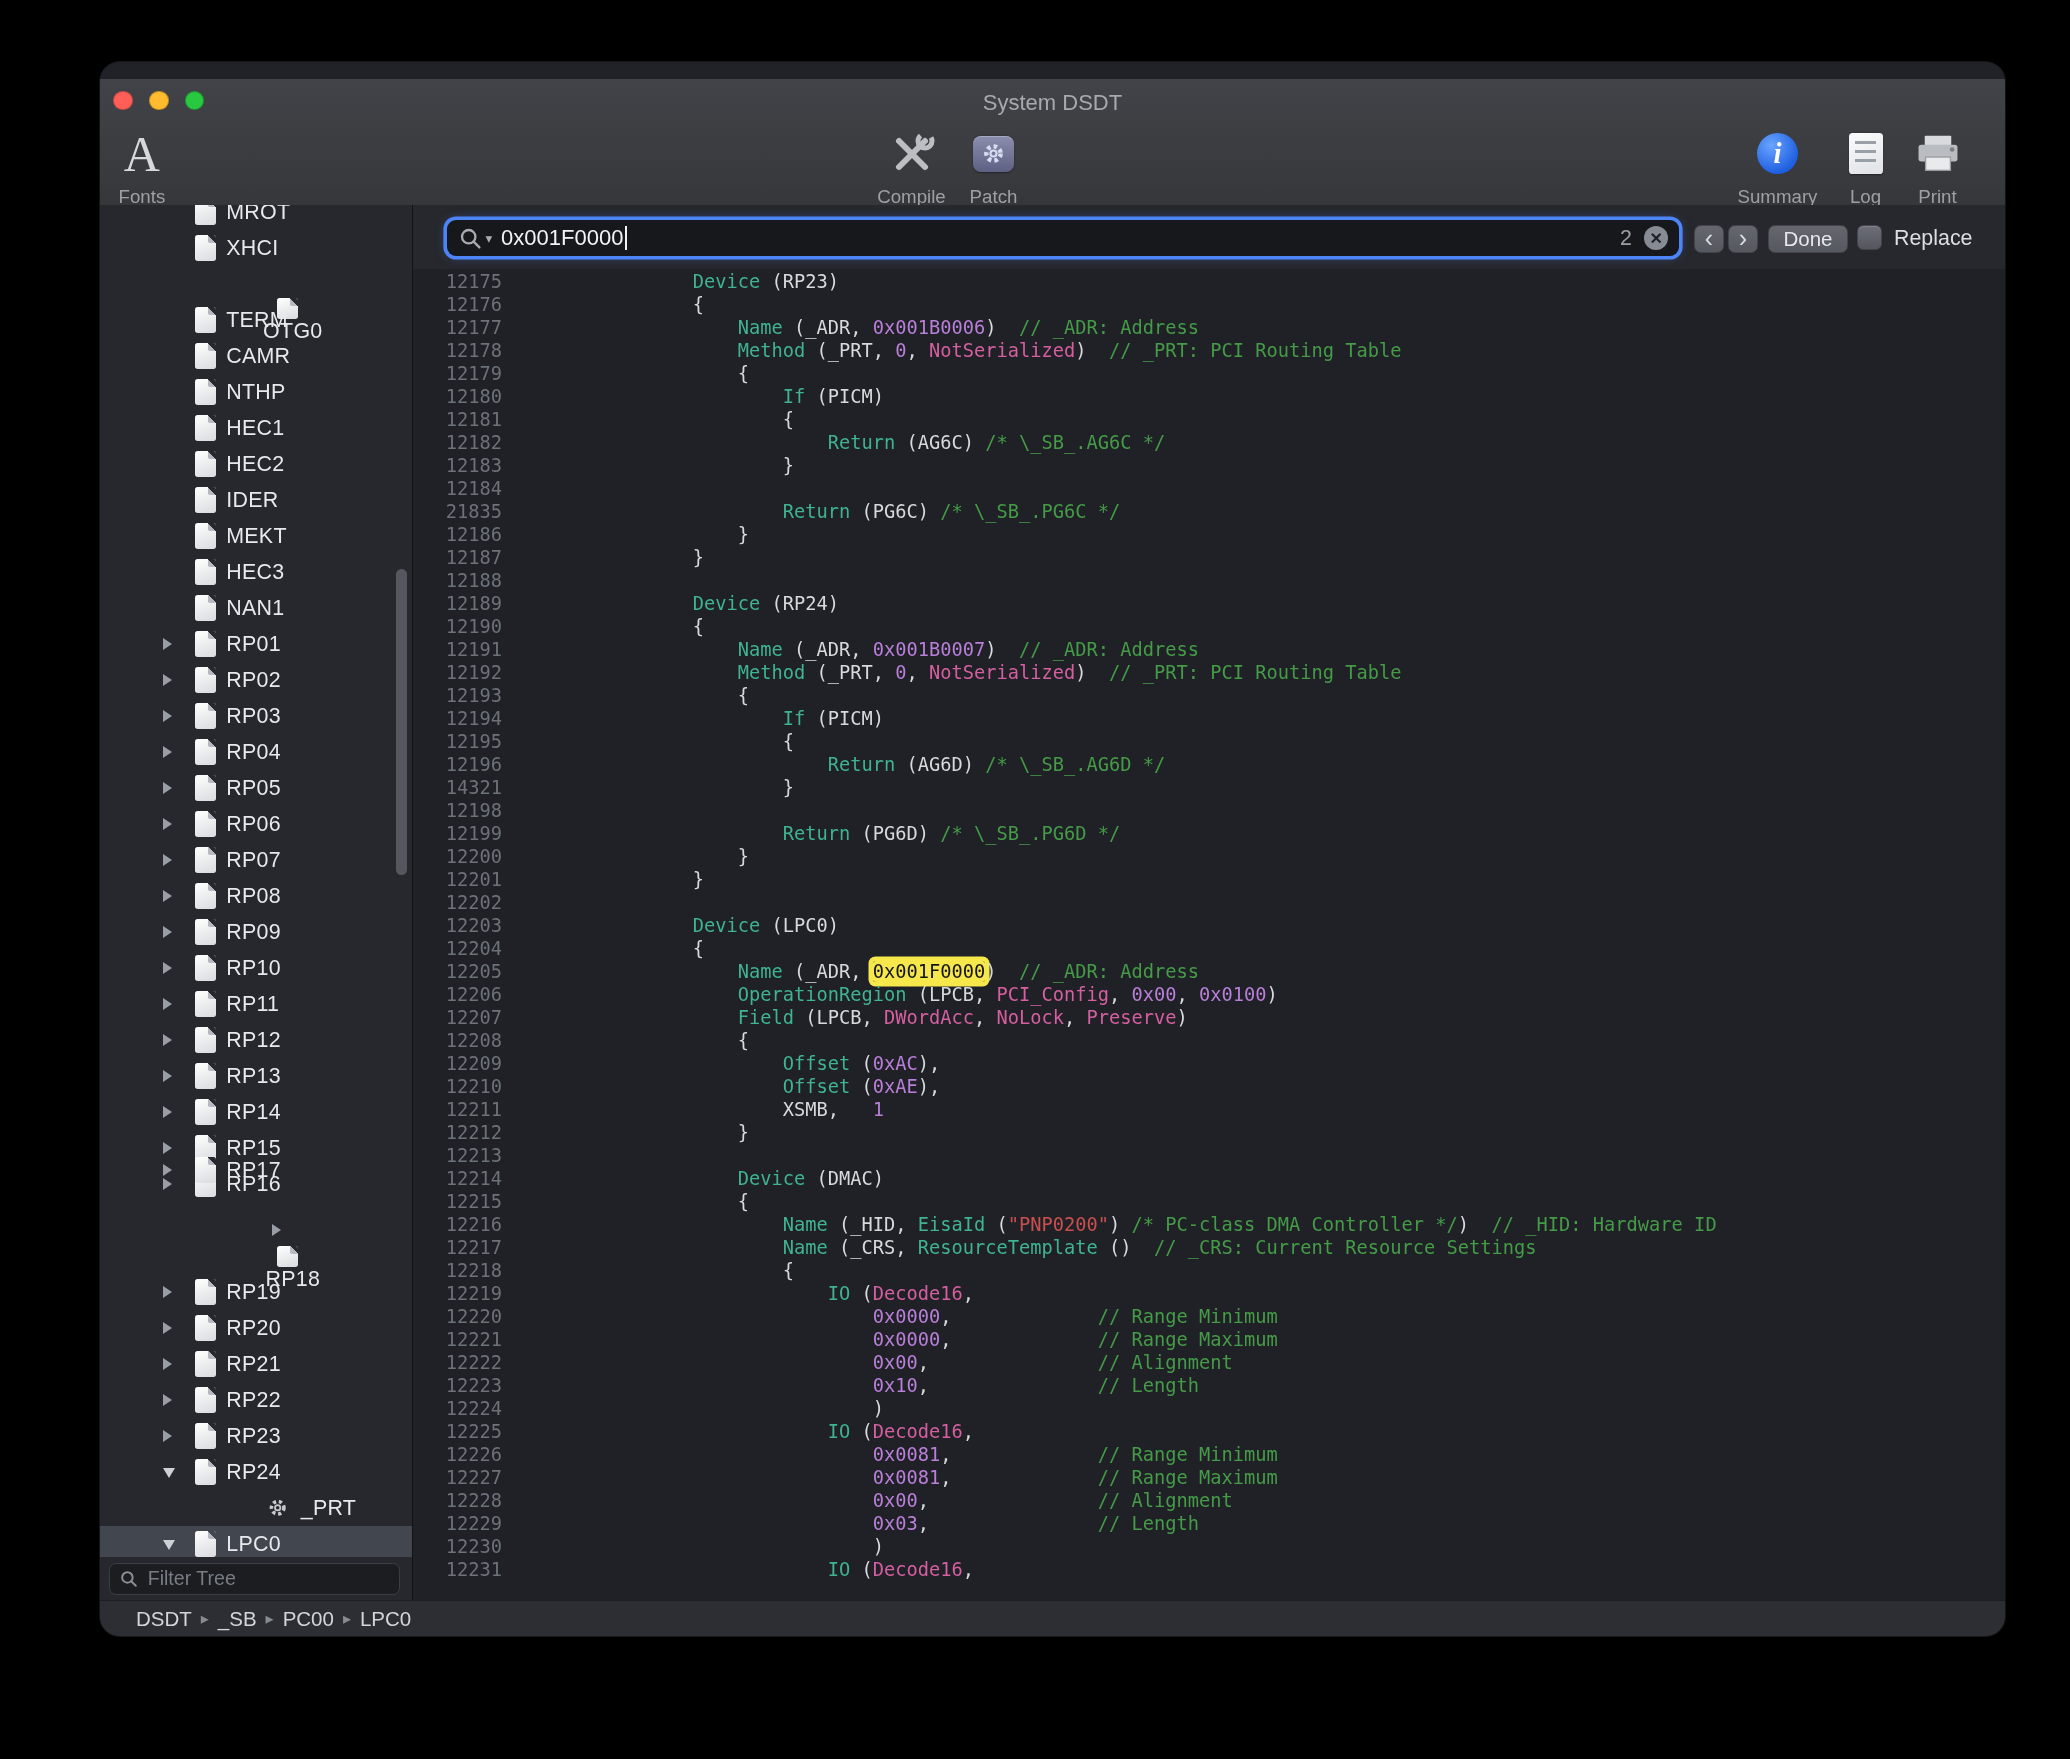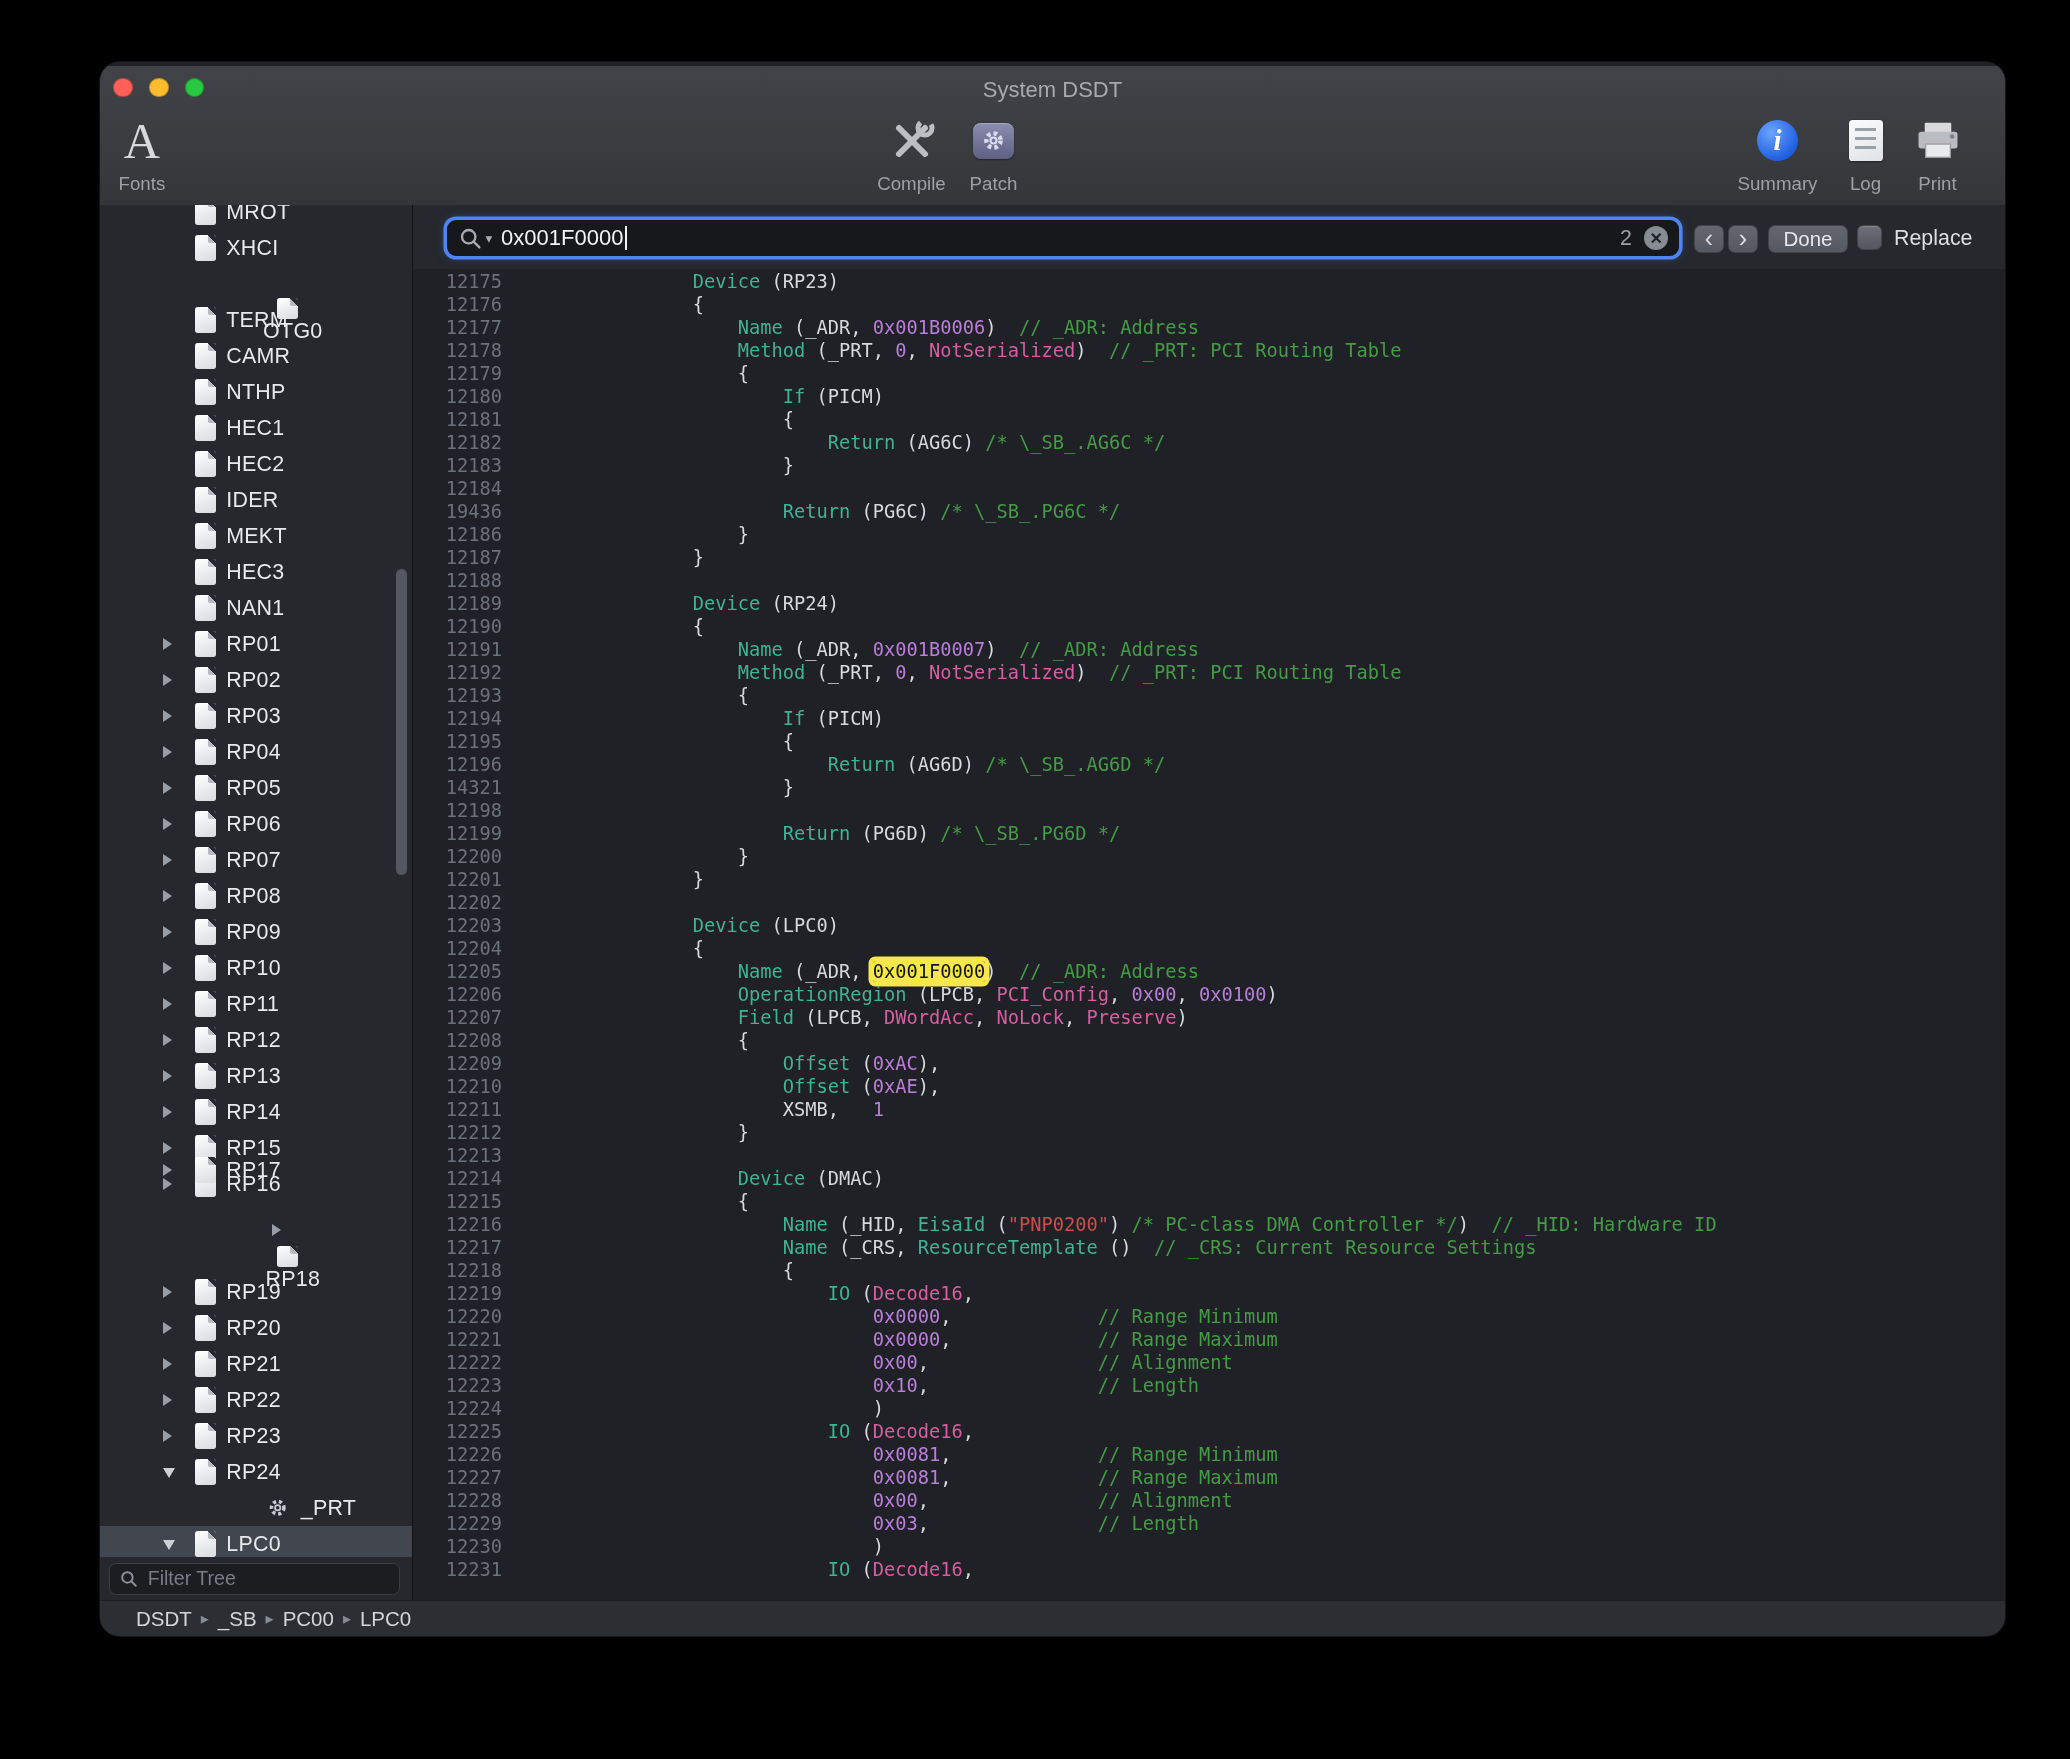--- a/index.html
+++ b/index.html
@@ -8,21 +8,21 @@
     font-family:"Liberation Sans", sans-serif;
     position:relative; overflow:hidden;
   }
   .window {
     position:absolute; left:100px; top:62px; width:1905px; height:1574px;
     border-radius:19.6px; background:#202227; overflow:hidden;
     box-shadow:0 0 0 0.9px rgba(255,255,255,.09), 0 45px 107px rgba(0,0,0,.85);
   }
   
   .chrome {
-    position:absolute; top:4px; left:0; right:0; height:143px;
+    position:absolute; top:17px; left:0; right:0; height:143px;
     background:linear-gradient(180deg,#414348 0%,#3a3c40 55%,#333539 100%);
     border-bottom:0.9px solid #1f2023;
   }
   .traffic { position:absolute; top:11.6px; left:13.4px; display:flex; gap:16px; }
   .light { width:19.6px; height:19.6px; border-radius:50%; display:inline-block; box-shadow:inset 0 0 0 0.9px rgba(0,0,0,.25); }
   .light.red    { background:var(--traffic-red,#ff5f57); }
   .light.yellow { background:var(--traffic-yellow,#febc2e); }
   .light.green  { background:var(--traffic-green,#28c840); }
   .win-title { position:absolute; top:10.7px; left:0; right:0; text-align:center;
     font-size:22px; font-weight:500; color:#a6a9ae; }
@@ -419,21 +419,21 @@
           <div class="code-line"><span class="lnum">12175</span><span class="ltext"><span class="tk-p">                </span><span class="tk-k">Device</span><span class="tk-p"> (RP23)</span></span></div>
           <div class="code-line"><span class="lnum">12176</span><span class="ltext"><span class="tk-p">                {</span></span></div>
           <div class="code-line"><span class="lnum">12177</span><span class="ltext"><span class="tk-p">                    </span><span class="tk-k">Name</span><span class="tk-p"> (_ADR, </span><span class="tk-n">0x001B0006</span><span class="tk-p">)  </span><span class="tk-c">// _ADR: Address</span></span></div>
           <div class="code-line"><span class="lnum">12178</span><span class="ltext"><span class="tk-p">                    </span><span class="tk-k">Method</span><span class="tk-p"> (_PRT, </span><span class="tk-n">0</span><span class="tk-p">, </span><span class="tk-m">NotSerialized</span><span class="tk-p">)  </span><span class="tk-c">// _PRT: PCI Routing Table</span></span></div>
           <div class="code-line"><span class="lnum">12179</span><span class="ltext"><span class="tk-p">                    {</span></span></div>
           <div class="code-line"><span class="lnum">12180</span><span class="ltext"><span class="tk-p">                        </span><span class="tk-k">If</span><span class="tk-p"> (PICM)</span></span></div>
           <div class="code-line"><span class="lnum">12181</span><span class="ltext"><span class="tk-p">                        {</span></span></div>
           <div class="code-line"><span class="lnum">12182</span><span class="ltext"><span class="tk-p">                            </span><span class="tk-k">Return</span><span class="tk-p"> (AG6C) </span><span class="tk-c">/* \_SB_.AG6C */</span></span></div>
           <div class="code-line"><span class="lnum">12183</span><span class="ltext"><span class="tk-p">                        }</span></span></div>
           <div class="code-line"><span class="lnum">12184</span><span class="ltext"></span></div>
-          <div class="code-line"><span class="lnum">19436</span><span class="ltext"><span class="tk-p">                        </span><span class="tk-k">Return</span><span class="tk-p"> (PG6C) </span><span class="tk-c">/* \_SB_.PG6C */</span></span></div>
+          <div class="code-line"><span class="lnum">21835</span><span class="ltext"><span class="tk-p">                        </span><span class="tk-k">Return</span><span class="tk-p"> (PG6C) </span><span class="tk-c">/* \_SB_.PG6C */</span></span></div>
           <div class="code-line"><span class="lnum">12186</span><span class="ltext"><span class="tk-p">                    }</span></span></div>
           <div class="code-line"><span class="lnum">12187</span><span class="ltext"><span class="tk-p">                }</span></span></div>
           <div class="code-line"><span class="lnum">12188</span><span class="ltext"></span></div>
           <div class="code-line"><span class="lnum">12189</span><span class="ltext"><span class="tk-p">                </span><span class="tk-k">Device</span><span class="tk-p"> (RP24)</span></span></div>
           <div class="code-line"><span class="lnum">12190</span><span class="ltext"><span class="tk-p">                {</span></span></div>
           <div class="code-line"><span class="lnum">12191</span><span class="ltext"><span class="tk-p">                    </span><span class="tk-k">Name</span><span class="tk-p"> (_ADR, </span><span class="tk-n">0x001B0007</span><span class="tk-p">)  </span><span class="tk-c">// _ADR: Address</span></span></div>
           <div class="code-line"><span class="lnum">12192</span><span class="ltext"><span class="tk-p">                    </span><span class="tk-k">Method</span><span class="tk-p"> (_PRT, </span><span class="tk-n">0</span><span class="tk-p">, </span><span class="tk-m">NotSerialized</span><span class="tk-p">)  </span><span class="tk-c">// _PRT: PCI Routing Table</span></span></div>
           <div class="code-line"><span class="lnum">12193</span><span class="ltext"><span class="tk-p">                    {</span></span></div>
           <div class="code-line"><span class="lnum">12194</span><span class="ltext"><span class="tk-p">                        </span><span class="tk-k">If</span><span class="tk-p"> (PICM)</span></span></div>
           <div class="code-line"><span class="lnum">12195</span><span class="ltext"><span class="tk-p">                        {</span></span></div>

